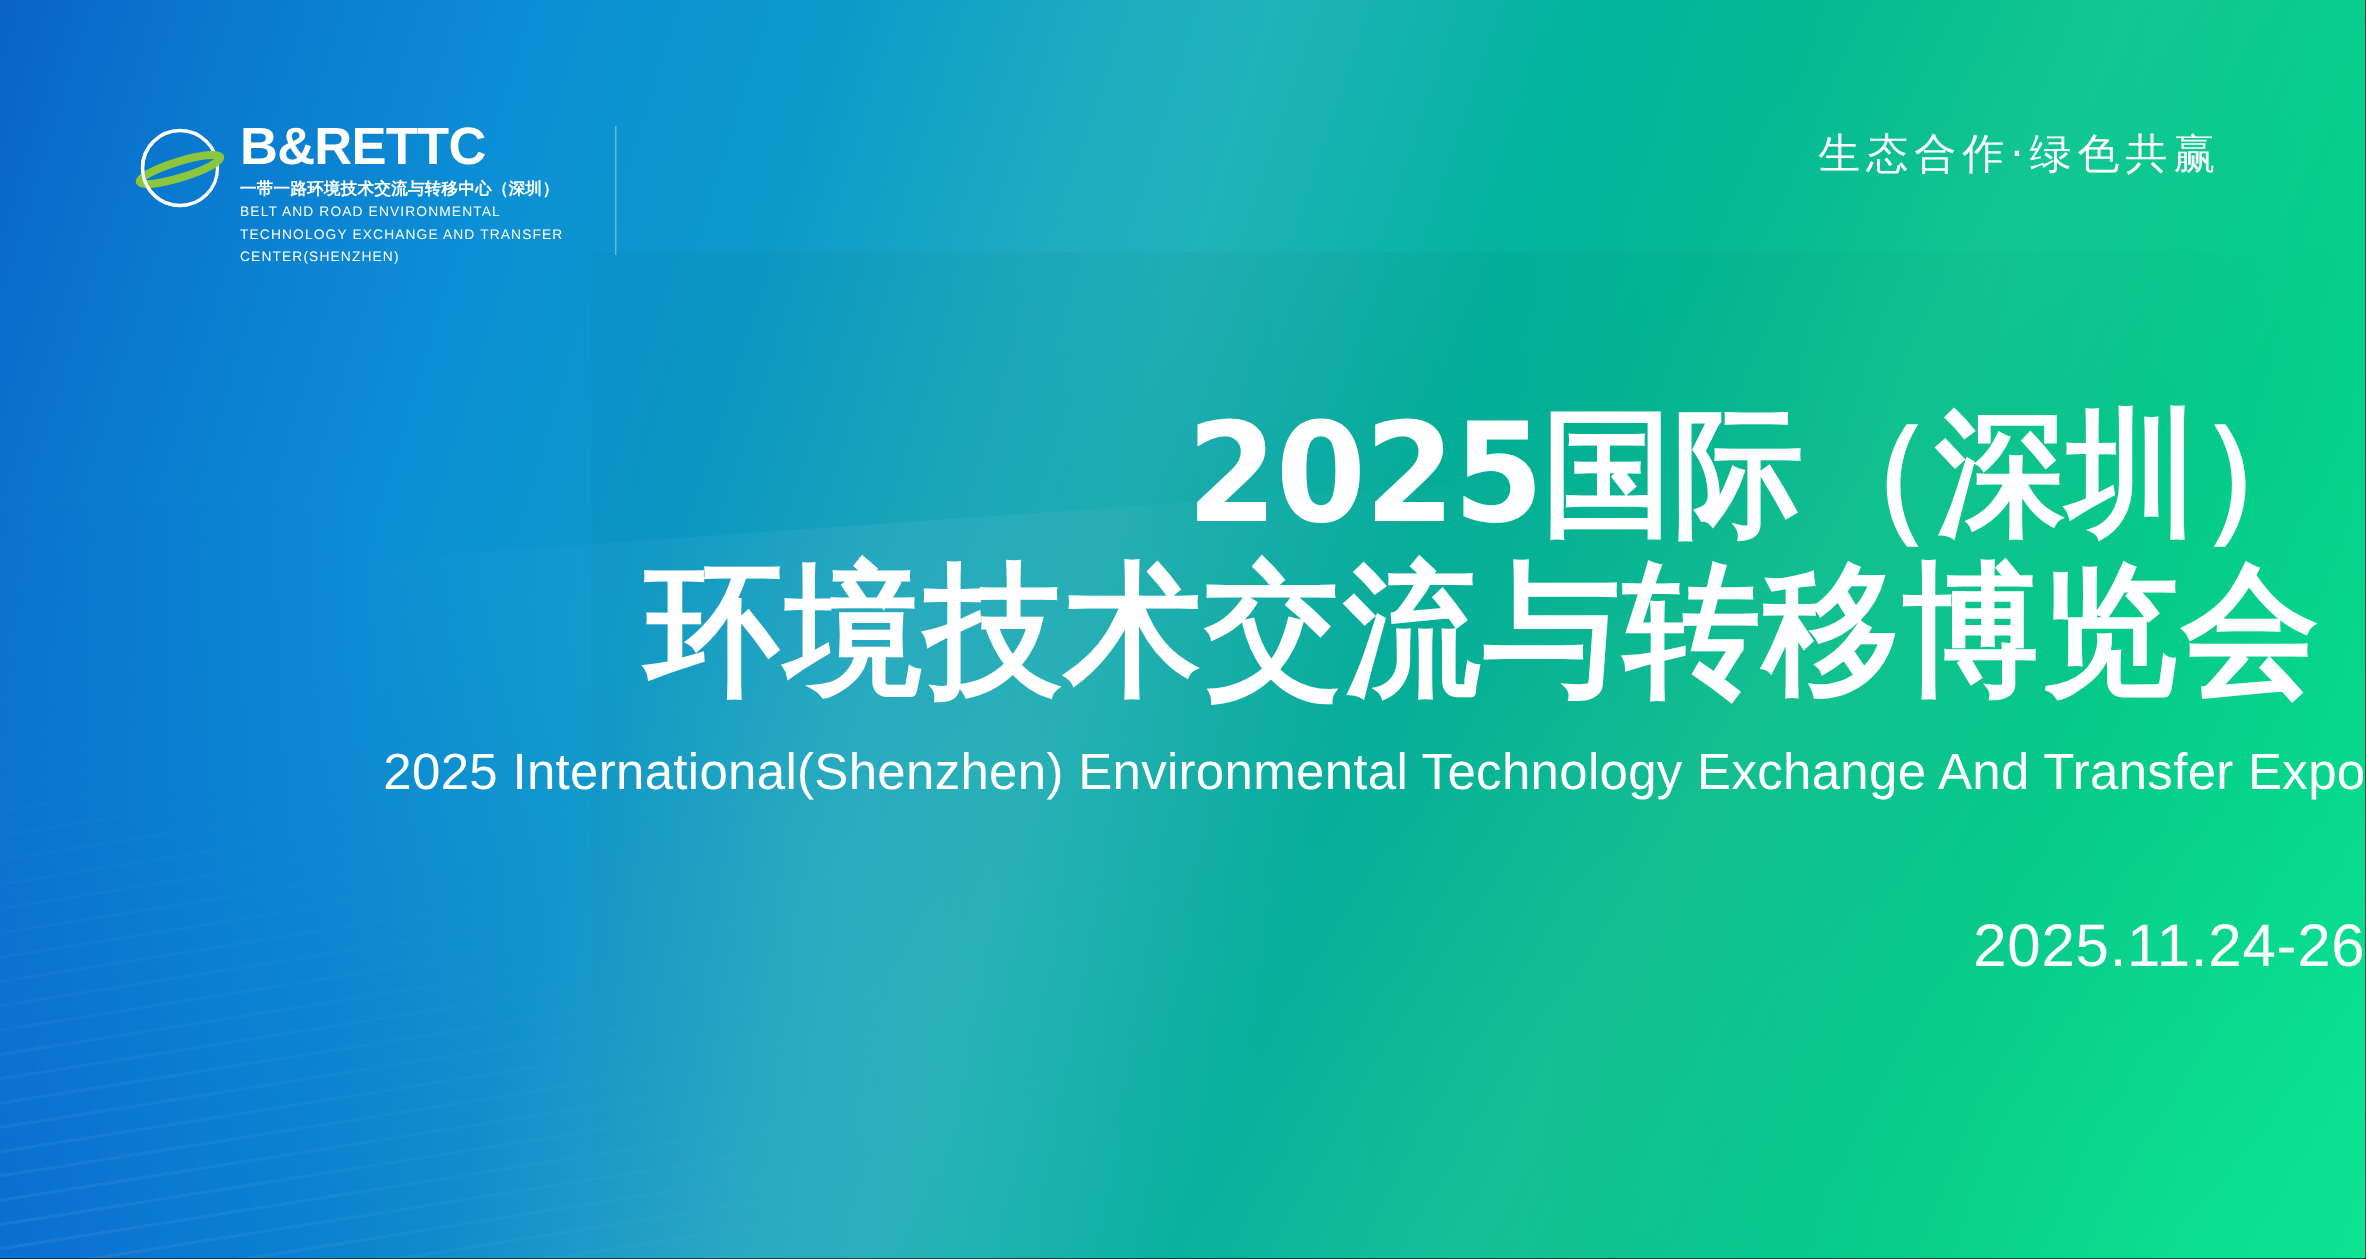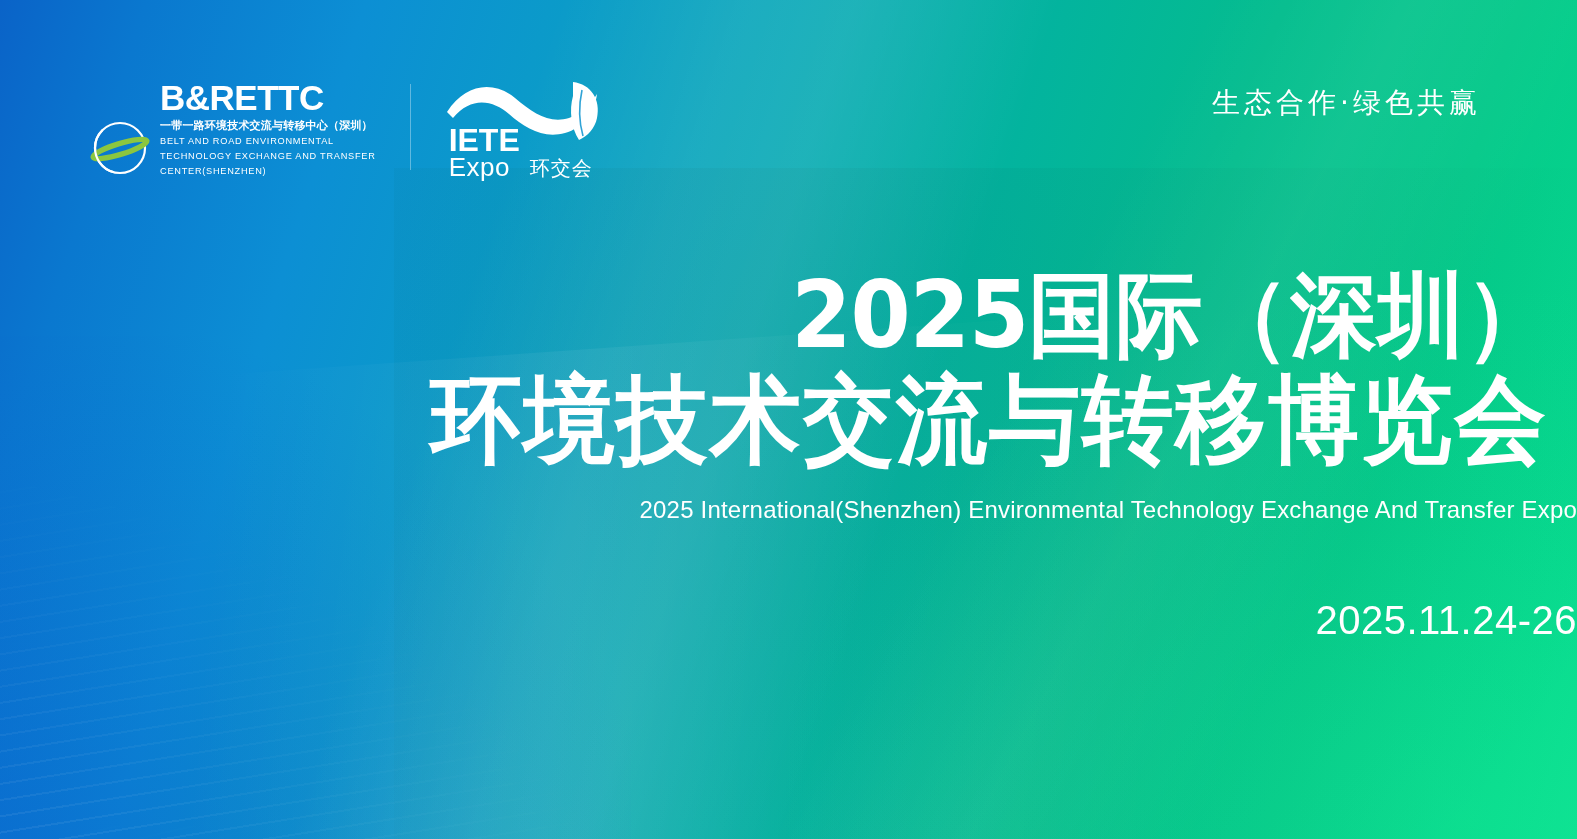--- a/index.html
+++ b/index.html
@@ -122,21 +122,21 @@
 
   
   .header{
     position:absolute; left:0; top:0; width:100%; height:210px;
     display:flex; align-items:flex-start; justify-content:space-between;
     padding:78px 96px 0 90px;
     z-index:6;
   }
   .logos{ display:flex; align-items:flex-start; gap:34px; }
 
-  .brettc{ display:flex; align-items:flex-end; gap:10px; }
+  .brettc{ display:flex; align-items:flex-start; gap:10px; }
   .brettc .mark{ width:60px; height:60px; flex:none; margin-top:4px; }
   .brettc .words{ padding-top:2px; }
   .brettc .acronym{
     color:#fff; font-size:35px; font-weight:bold; letter-spacing:-0.5px;
     line-height:1; font-family:"Liberation Sans","DejaVu Sans",sans-serif;
   }
   .brettc .cn{
     color:#fff; font-size:11px; font-weight:bold; letter-spacing:.2px;
     line-height:1.3; margin-top:4px;
     font-family:"DejaVu Sans","Liberation Sans",sans-serif;
@@ -190,21 +190,21 @@
   .t1 .num{ letter-spacing:-1px; }
   .t2{
     margin-top:8px;
     color:#fff; font-weight:bold; font-size:96px; line-height:1.02;
     letter-spacing:2px; white-space:nowrap;
     transform:scaleX(0.95); transform-origin:center;
     font-family:"DejaVu Sans","Liberation Sans",sans-serif;
   }
   .sub{
     margin-top:26px;
-    color:#fff; font-size:24px; font-weight:400; letter-spacing:.2px;
+    color:#fff; font-size:34px; font-weight:400; letter-spacing:.2px;
     white-space:nowrap;
     font-family:"Liberation Sans","DejaVu Sans",sans-serif;
   }
   .date{
     margin-top:74px;
     color:#fff; font-size:40px; font-weight:400; letter-spacing:.5px;
     font-family:"Liberation Sans","DejaVu Sans",sans-serif;
   }
   .venue{
     margin-top:12px;
@@ -244,34 +244,20 @@
           <div class="acronym">B&amp;RETTC</div>
           <div class="cn">一带一路环境技术交流与转移中心（深圳）</div>
           <div class="en">BELT AND ROAD ENVIRONMENTAL</div>
           <div class="en">TECHNOLOGY EXCHANGE AND TRANSFER</div>
           <div class="en">CENTER(SHENZHEN)</div>
         </div>
       </div>
 
       <div class="divider"></div>
 
-      <div class="iete">
-        <span class="swoosh">
-          <svg viewBox="0 0 160 72" width="160" height="72">
-            <path d="M2,34 C20,6 48,2 70,20 C88,35 104,46 124,40 C136,36 146,26 152,16
-                     C150,34 138,50 120,55 C98,61 80,50 64,36 C48,22 26,18 8,40 Z" fill="#ffffff"></path>
-            <path d="M128,4 C146,6 156,22 152,40 C150,50 143,58 134,62
-                     C126,50 124,32 128,18 Z" fill="#ffffff"></path>
-            <path d="M137,12 C134,26 134,44 138,58" fill="none" stroke="#0c93cf" stroke-width="1.6" opacity=".85"></path>
-          </svg>
-        </span>
-        <span class="ie">IETE</span>
-        <span class="ex">Expo</span>
-        <span class="cnx">环交会</span>
-      </div>
 
     </div>
 
     <div class="slogan">生态合作·绿色共赢</div>
   </div>
 
   <div class="main">
     <div class="t1">
       <span class="num">2025</span><span>国际（深圳）</span>
     </div>

